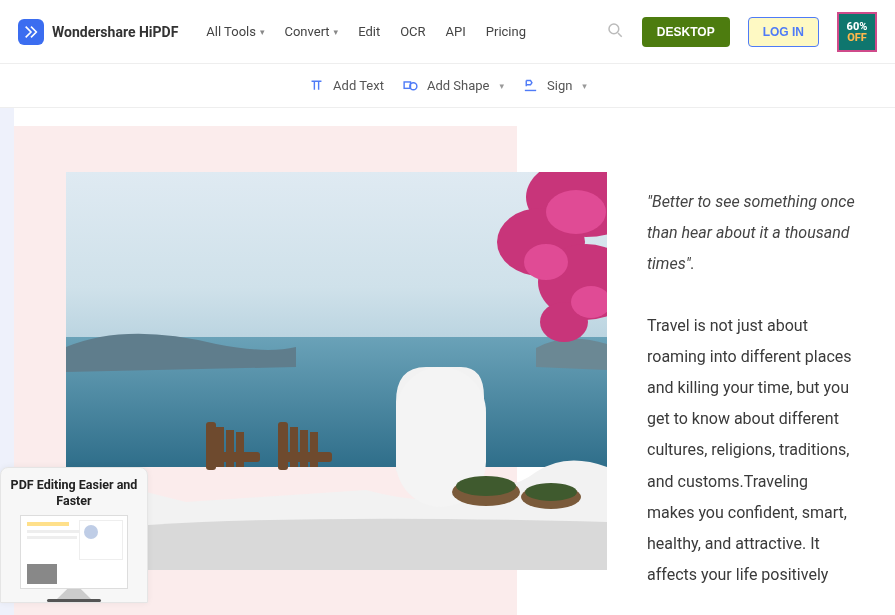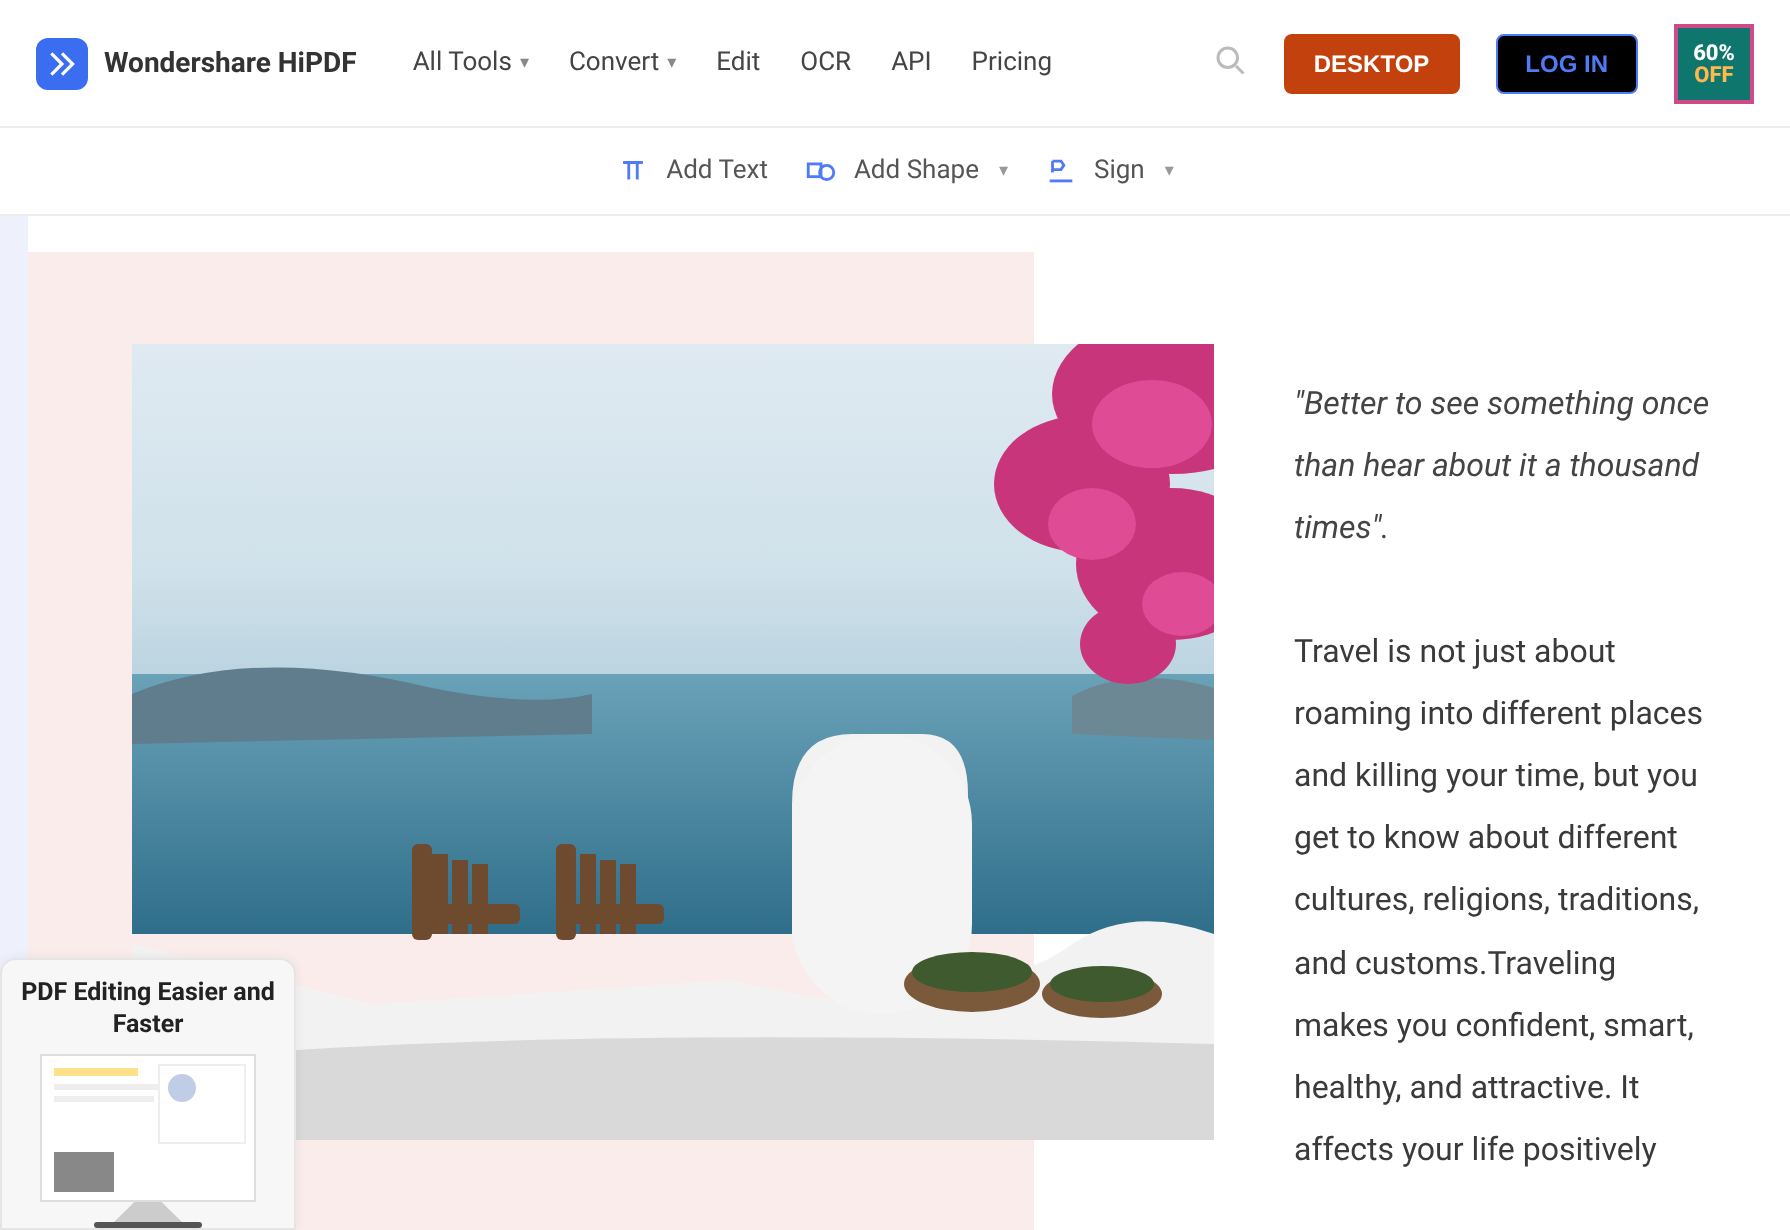--- a/index.html
+++ b/index.html
@@ -21,22 +21,22 @@
   .logo-mark svg { width: 16px; height: 16px; }
   .nav-links { display: flex; align-items: center; gap: 20px; font-size: 13px; color: #444; margin-left: 10px; }
   .nav-item { display: flex; align-items: center; gap: 4px; cursor: pointer; }
   .chev { font-size: 9px; color: #888; }
   .spacer { flex: 1; }
   .search-ico { color: #bbb; cursor: pointer; }
   .btn {
     font-size: 12px; font-weight: 600; padding: 7px 14px; border-radius: 4px;
     cursor: pointer; border: 1px solid transparent;
   }
-  .btn-primary { background: #c2410c; color: #fff; }
-  .btn-outline { background: #000000; color: #4f7bf7; border: 1px solid #4f7bf7; }
+  .btn-primary { background: #4d7c0f; color: #fff; }
+  .btn-outline { background: #fef9c3; color: #4f7bf7; border: 1px solid #4f7bf7; }
   .promo-badge {
     width: 40px; height: 40px; background: #0f766e; color: #fff;
     display: flex; flex-direction: column; align-items: center; justify-content: center;
     font-size: 11px; font-weight: 800; line-height: 1; border: 2px solid #cf4a8a;
   }
   .promo-badge span:last-child { color: #ffb84d; }
   
   .toolbar {
     height: 44px; display: flex; align-items: center; justify-content: center;
     border-bottom: 1px solid #eee; font-size: 13px; color: #555;
@@ -59,21 +59,21 @@
     overflow: hidden;
   }
   .photo svg { width: 100%; height: 100%; display: block; }
   .text-col {
     width: 210px; padding-top: 60px; font-size: 16px; line-height: 1.95;
     color: #3a3a3a; flex-shrink: 0; margin-left: 90px;
   }
   .quote { font-style: italic; margin-bottom: 30px; color: #444; }
   
   .float-promo {
-    position: fixed; left: 0; bottom: 0; width: 148px; background: #f7f7f7;
+    position: fixed; left: 0; bottom: 12px; width: 148px; background: #f7f7f7;
     border: 1px solid #e5e5e5; border-radius: 8px 8px 0 0; padding: 9px 2px 0;
     box-shadow: 0 0 6px rgba(0,0,0,0.06);
   }
   .float-promo .fp-title {
     font-size: 12.5px; font-weight: 700; text-align: center; line-height: 1.3;
     color: #222; margin-bottom: 6px;
   }
   .fp-thumb {
     width: 108px; height: 74px; margin: 0 auto; background: #fff;
     border: 1px solid #ddd; position: relative;

